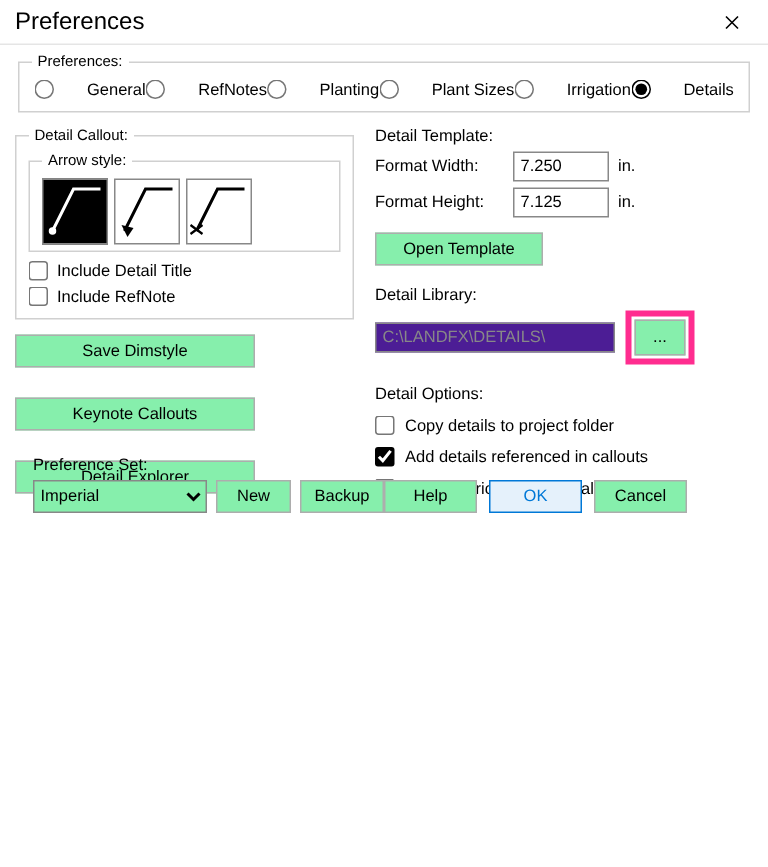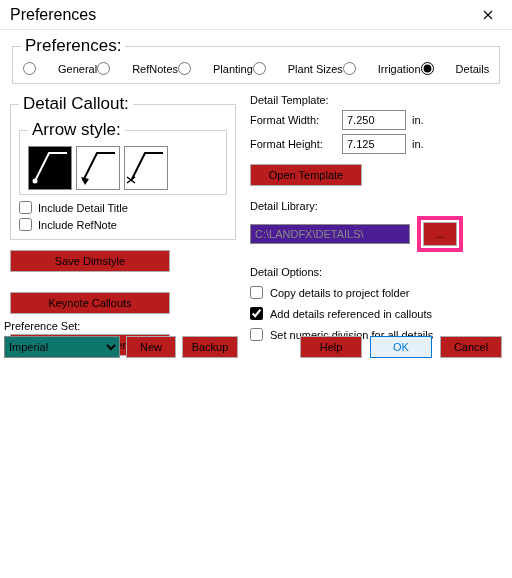--- a/index.html
+++ b/index.html
@@ -2,49 +2,49 @@
 <html><head>
 <meta charset="utf-8">
 <style>
   * { box-sizing: border-box; font-family: "Segoe UI", Tahoma, sans-serif; }
   body { margin: 0; background: #fff; width: 512px; height: 578px; overflow: hidden; font-size: 11px; color: #000; }
   .titlebar { height: 30px; display: flex; align-items: center; justify-content: space-between; padding: 0 4px 0 10px; border-bottom: 1px solid #e5e5e5; }
   .titlebar-title { font-size: 16px; }
   .close-x { width: 40px; height: 28px; display: flex; align-items: center; justify-content: center; font-size: 13px; cursor: default; }
   .client { position: relative; padding: 6px 10px 10px 10px; }
   fieldset { border: 1px solid #d0d0d0; border-radius: 0; margin: 0; padding: 6px 8px 10px 8px; }
-  legend { padding: 0 4px; font-size: 17px; color: #000; }
+  legend { padding: 0 4px; font-size: 10px; color: #000; }
   .prefs-group { margin: 0 2px 10px 2px; padding: 4px 8px 6px 8px; }
   .radio-row { display: flex; justify-content: space-between; align-items: center; padding: 2px 2px; }
   .radio-item { display: flex; align-items: center; gap: 20px; white-space: nowrap; }
   input[type=radio], input[type=checkbox] { width: 13px; height: 13px; margin: 0 2px 0 0; accent-color: #000; }
   .columns { display: flex; gap: 14px; }
   .col-left { width: 226px; }
   .col-right { flex: 1; }
   .callout-group { padding: 6px 8px 6px 8px; }
   .arrow-group { padding: 6px 8px 4px 8px; margin-bottom: 6px; }
   .arrow-row { display: flex; gap: 4px; }
   .arrow-box { width: 44px; height: 44px; border: 1px solid #888; position: relative; background: #fff; }
   .arrow-box.sel { background: #000; }
   .check-row { display: flex; align-items: center; gap: 4px; margin: 4px 0 2px 0; }
-  .btn { border: 1px solid #adadad; background: #b91c1c; font-size: 11px; text-align: center; cursor: default; display: inline-flex; align-items: center; justify-content: center; height: 22px; }
+  .btn { border: 1px solid #adadad; background: #86efac; font-size: 11px; text-align: center; cursor: default; display: inline-flex; align-items: center; justify-content: center; height: 22px; }
   .btn-wide { width: 160px; margin: 10px 0 0 0; }
   .btn-sm { width: 50px; }
   .field-row { display: flex; align-items: center; margin: 4px 0; gap: 6px; }
   .field-label { width: 86px; }
   .txt { border: 1px solid #888; height: 20px; padding: 1px 4px; font-size: 11px; background: #fff; }
   .txt-w { width: 64px; }
   .txt-path { width: 160px; color: #888; background: #4c1d95; }
   .section-title { margin: 14px 0 4px 0; }
   .opt-row { display: flex; align-items: center; gap: 5px; margin: 8px 0; }
   .lib-row { display: flex; align-items: center; gap: 7px; }
   .browse-highlight { border: 4px solid #ff2d8f; padding: 2px; }
-  .bottom { position: absolute; bottom: 8px; left: 4px; right: 10px; display: flex; align-items: flex-end; justify-content: space-between; }
+  .bottom { position: absolute; bottom: 8px; left: 22px; right: 10px; display: flex; align-items: flex-end; }
   .prefset-row { display: flex; align-items: center; gap: 6px; }
-  select.combo { height: 22px; border: 1px solid #888; font-size: 11px; width: 116px; background: #0f766e; }
+  select.combo { height: 22px; border: 1px solid #888; font-size: 11px; width: 116px; background: #86efac; }
   .dlg-btns { display: flex; gap: 8px; align-items: center; }
   .btn-ok { width: 62px; border-color: #0078d7; color: #0078d7; background: #e5f1fb; }
   .btn-std { width: 62px; }
   .h-gap { height: 10px; }
 </style>
 </head>
 <body>
 
 <div class="titlebar">
   <span class="titlebar-title">Preferences</span>

